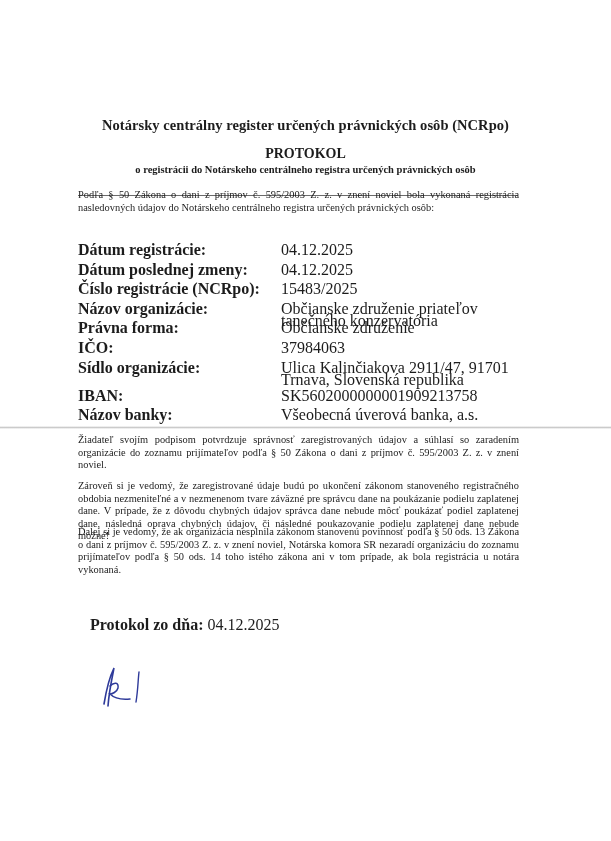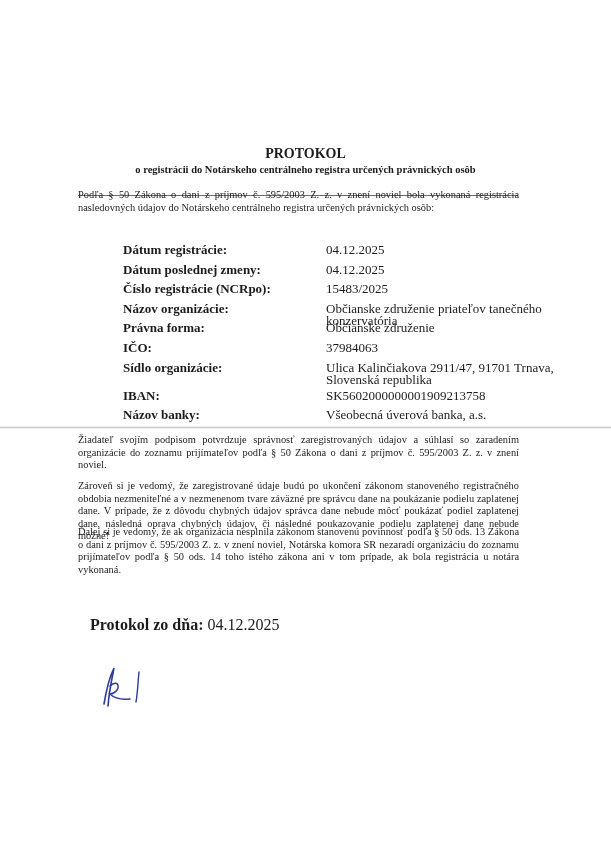--- a/index.html
+++ b/index.html
@@ -26,21 +26,21 @@
       position: absolute; left: 78px; width: 440px; top: 195px;
       border-top: 1px solid #6b6b6b; height: 0;
     }
     .para {
       position: absolute; left: 78px; width: 441px;
       font-size: 10.4px; line-height: 12.6px; text-align: justify;
     }
     .intro { top: 189px; }
     .fields { position: absolute; left: 78px; top: 244px; width: 450px; }
     .field {
-      position: relative; height: 19.6px; font-size: 13px; line-height: 12.5px; margin-left: 45px;
+      position: relative; height: 19.6px; font-size: 16px; line-height: 12.5px;
     }
     .field.tall { height: 28px; }
     .field .label { position: absolute; left: 0; top: 0; font-weight: bold; }
     .field .value { position: absolute; left: 203px; top: 0; width: 240px; }
     .fold {
       position: absolute; left: 0; top: 426px; width: 611px; height: 3px;
       background: linear-gradient(to bottom, rgba(150,150,150,0.0), rgba(140,140,140,0.45), rgba(200,200,200,0.0));
     }
     .consent { top: 434px; }
     .aware { top: 480px; }
@@ -53,20 +53,21 @@
       position: absolute; left: 78px; top: 638px; font-size: 10.4px;
     }
     .signature {
       position: absolute; left: 92px; top: 662px; width: 60px; height: 50px;
     }
   </style>
 </head>
 <body>
 
 <div class="page">
+  <div class="title">Notársky centrálny register určených právnických osôb (NCRpo)</div>
   <div class="subtitle-main">PROTOKOL</div>
   <div class="subtitle-sub">o registrácii do Notárskeho centrálneho registra určených právnických osôb</div>
   <div class="rule"></div>
 
   <div class="para intro">Podľa § 50 Zákona o dani z príjmov č. 595/2003 Z. z. v znení noviel bola vykonaná registrácia nasledovných údajov do Notárskeho centrálneho registra určených právnických osôb:</div>
 
   <div class="fields">
     <div class="field">
       <span class="label">Dátum registrácie:</span>
       <span class="value">04.12.2025</span>

